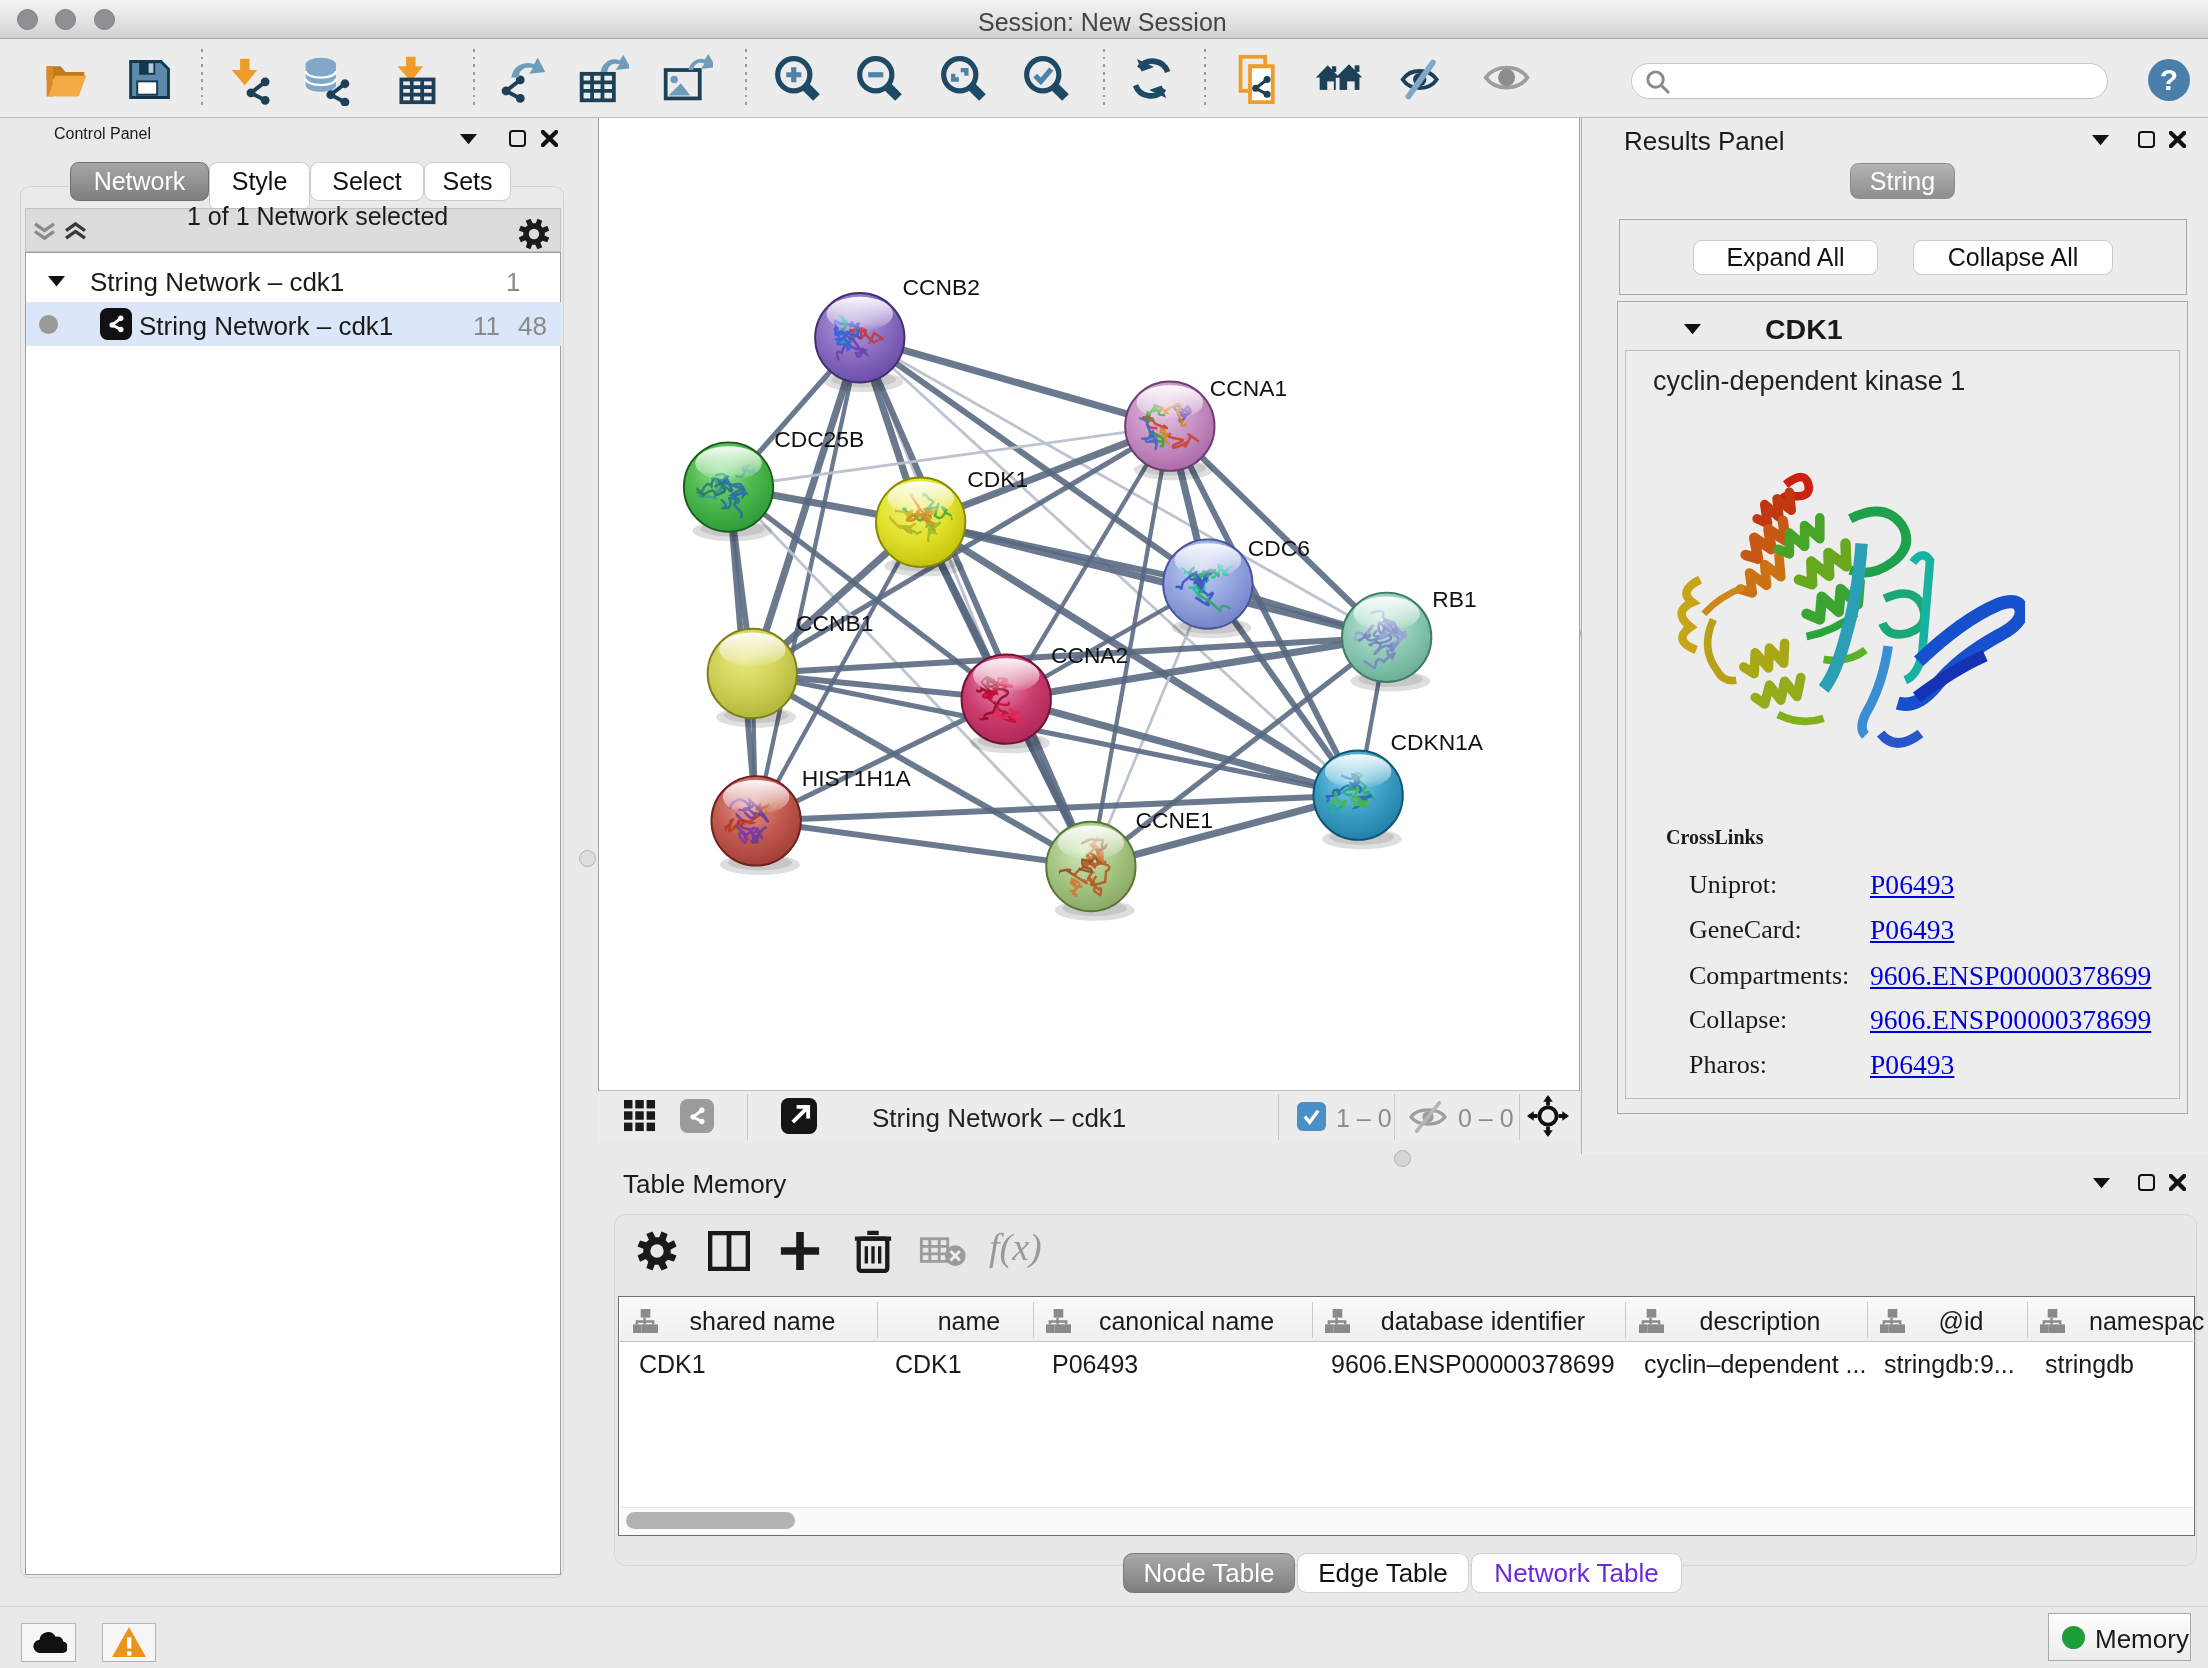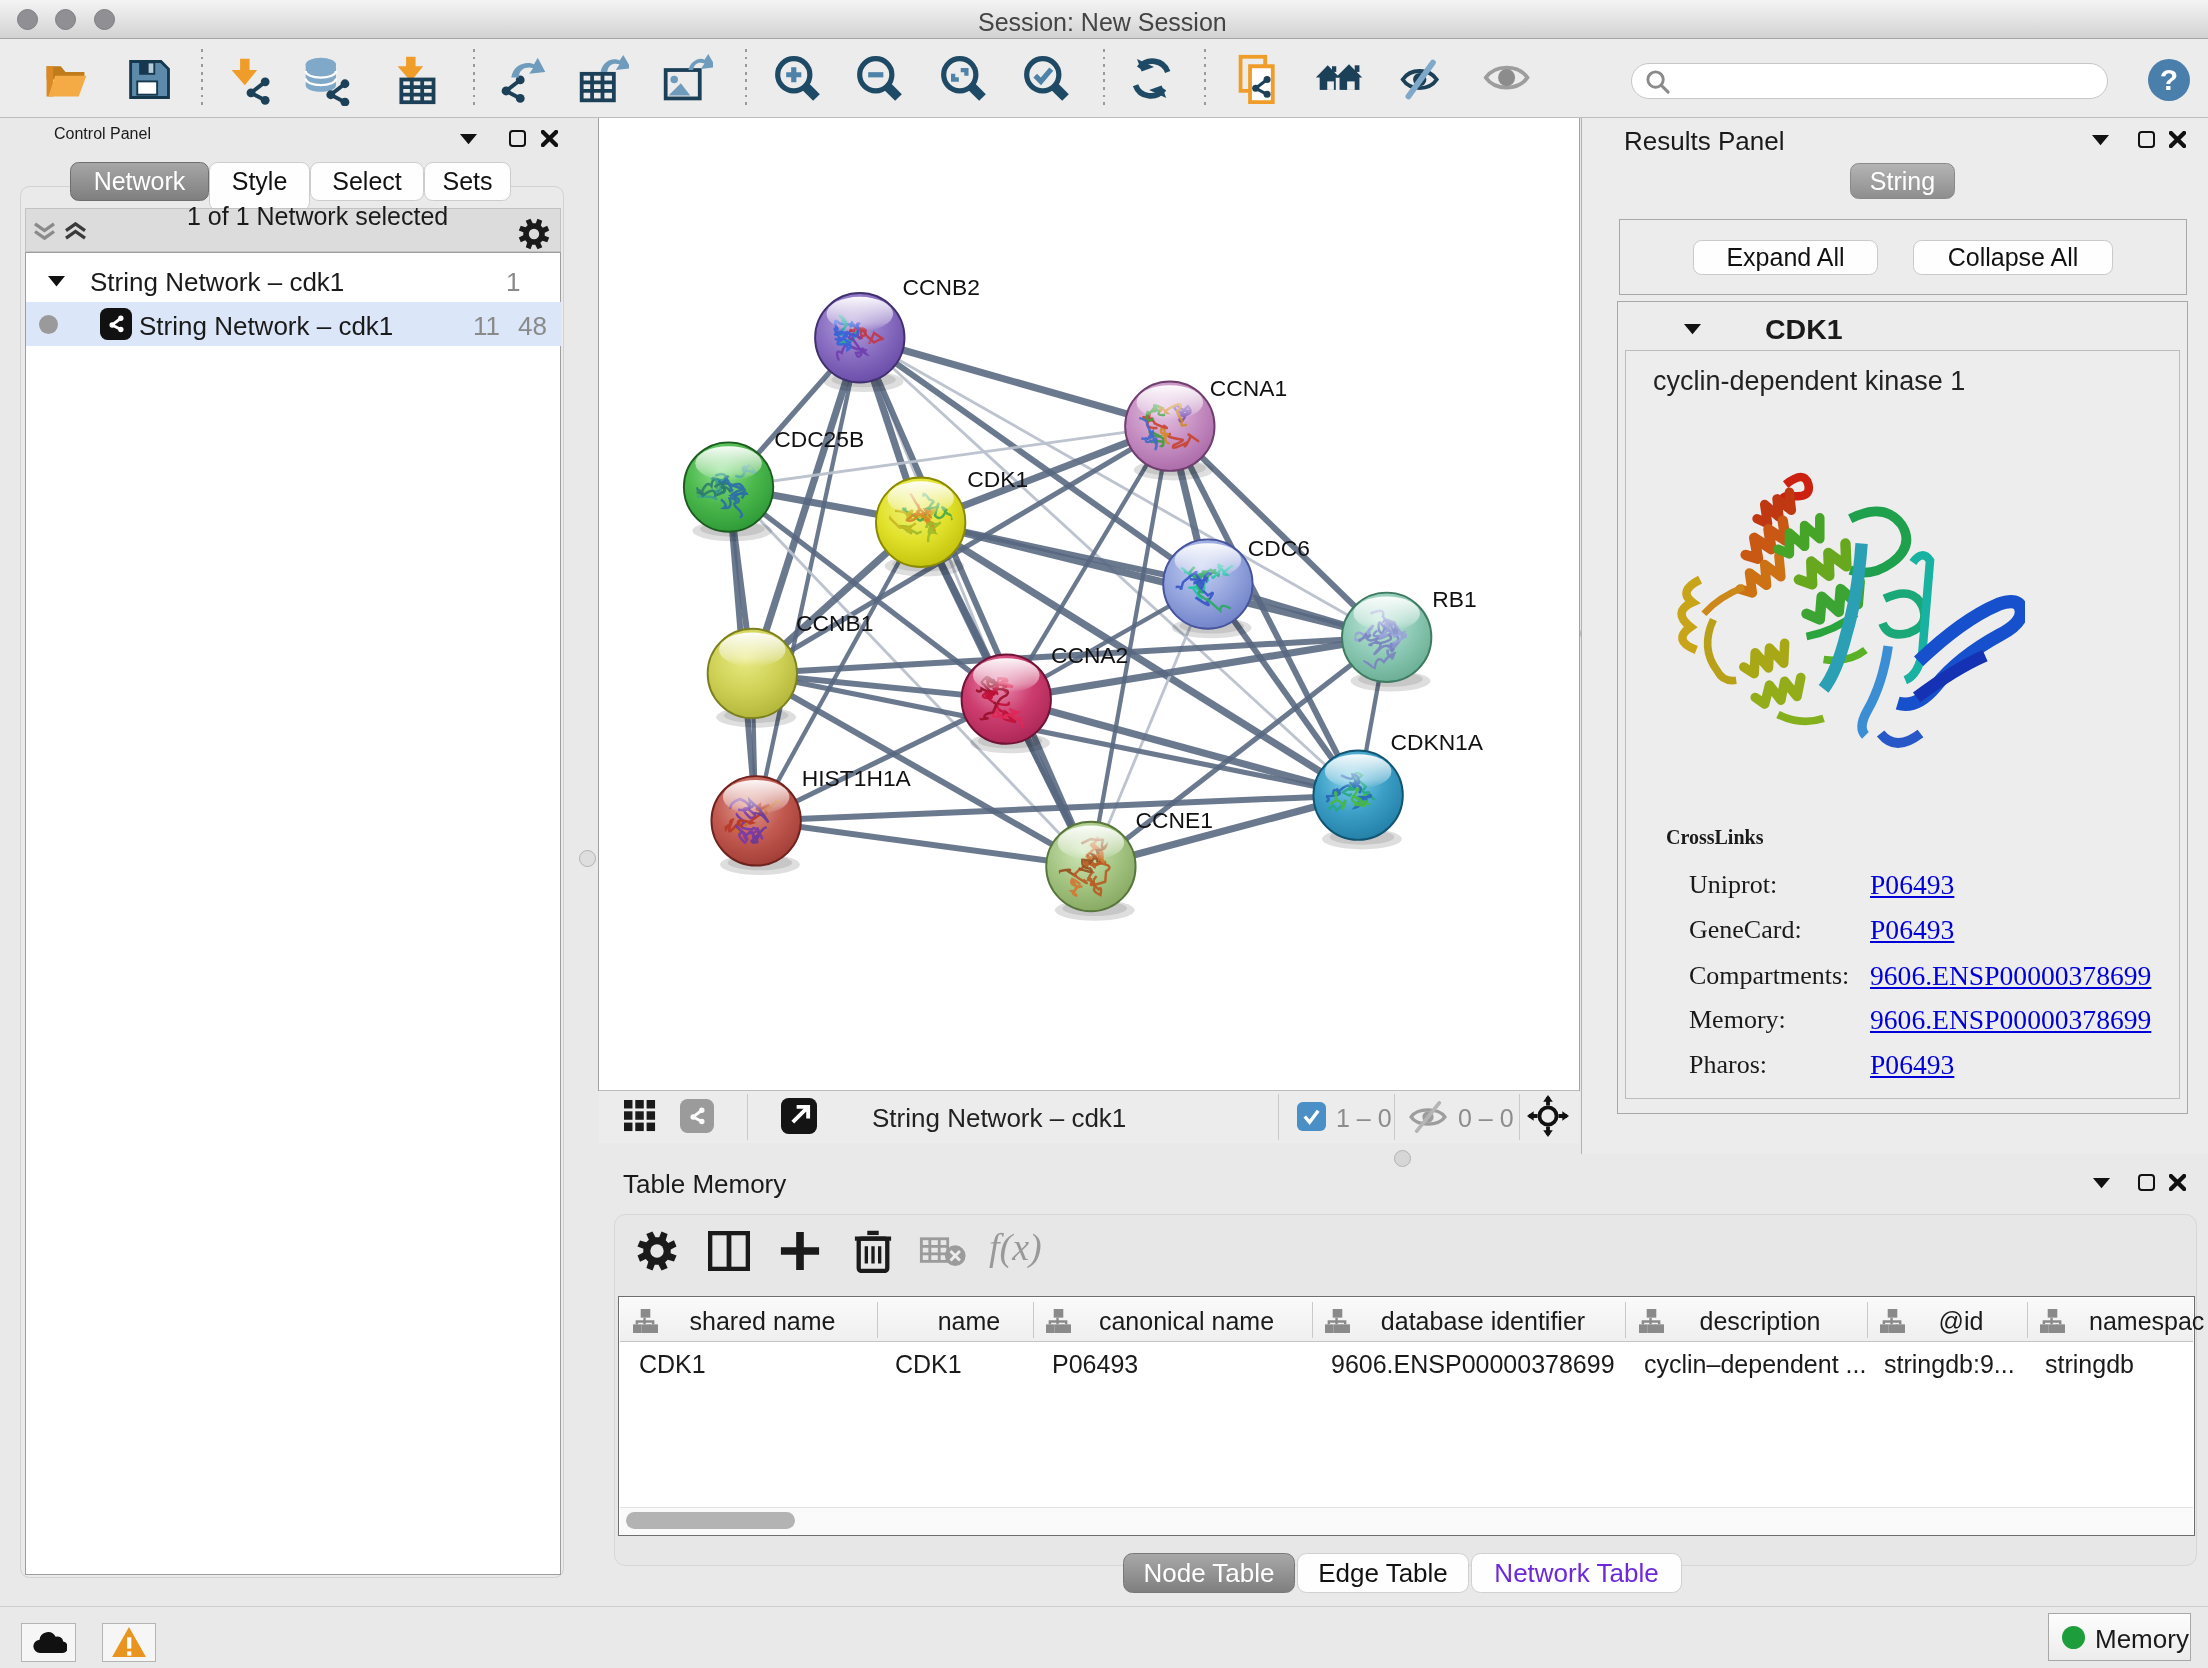--- a/index.html
+++ b/index.html
@@ -576,21 +576,21 @@
 <div class="abs" style="left:1625px;top:350px;width:555px;height:749px;background:#ededed;border:1px solid #bcbcbc;"></div>
 <div class="t" style="left:1653px;top:366px;font-size:27px;color:#222;">cyclin-dependent kinase 1</div>
 
 <div class="t" style="left:1666px;top:826px;font-size:20px;font-weight:bold;font-family:'Liberation Serif',serif;">CrossLinks</div>
 <div class="t" style="left:1689px;top:870px;font-size:26px;font-family:'Liberation Serif',serif;">Uniprot:</div>
 <div class="t" style="left:1870px;top:869px;font-size:27.6px;font-family:'Liberation Serif',serif;color:#0000d8;text-decoration:underline;">P06493</div>
 <div class="t" style="left:1689px;top:915px;font-size:26px;font-family:'Liberation Serif',serif;">GeneCard:</div>
 <div class="t" style="left:1870px;top:914px;font-size:27.6px;font-family:'Liberation Serif',serif;color:#0000d8;text-decoration:underline;">P06493</div>
 <div class="t" style="left:1689px;top:961px;font-size:26px;font-family:'Liberation Serif',serif;">Compartments:</div>
 <div class="t" style="left:1870px;top:960px;font-size:27.6px;font-family:'Liberation Serif',serif;color:#0000d8;text-decoration:underline;">9606.ENSP00000378699</div>
-<div class="t" style="left:1689px;top:1005px;font-size:26px;font-family:'Liberation Serif',serif;">Memory:</div>
+<div class="t" style="left:1689px;top:1005px;font-size:26px;font-family:'Liberation Serif',serif;">Collapse:</div>
 <div class="t" style="left:1870px;top:1004px;font-size:27.6px;font-family:'Liberation Serif',serif;color:#0000d8;text-decoration:underline;">9606.ENSP00000378699</div>
 <div class="t" style="left:1689px;top:1050px;font-size:26px;font-family:'Liberation Serif',serif;">Pharos:</div>
 <div class="t" style="left:1870px;top:1049px;font-size:27.6px;font-family:'Liberation Serif',serif;color:#0000d8;text-decoration:underline;">P06493</div>
 <svg style="position:absolute;left:1664px;top:458px" width="361" height="304" viewBox="0 0 380 320">
     <path d="M128 28 q20 -16 24 0 q3 14 -16 12 q-16 -2 -12 14" stroke="#cc2010" stroke-width="9" fill="none"></path>
     <path d="M98 64 L109 69 L106 49 L121 62 L119 43 L134 55 L132 36" stroke="#c03812" stroke-width="10" fill="none" stroke-linejoin="round" stroke-linecap="round"></path>
     <path d="M86 102 L99 106 L95 84 L113 96 L110 75 L128 87 L125 66" stroke="#c85814" stroke-width="11" fill="none" stroke-linejoin="round" stroke-linecap="round"></path>
     <path d="M80 138 L93 142 L90 121 L108 134 L106 112 L123 125 L121 103" stroke="#cc7214" stroke-width="10" fill="none" stroke-linejoin="round" stroke-linecap="round"></path>
     <path d="M84 136 q-26 10 -42 28" stroke="#cc8818" stroke-width="7" fill="none"></path>
     <path d="M38 128 q-24 12 -8 24 q-22 10 -2 26 q-20 14 6 24" stroke="#c8a418" stroke-width="9" fill="none"></path>

